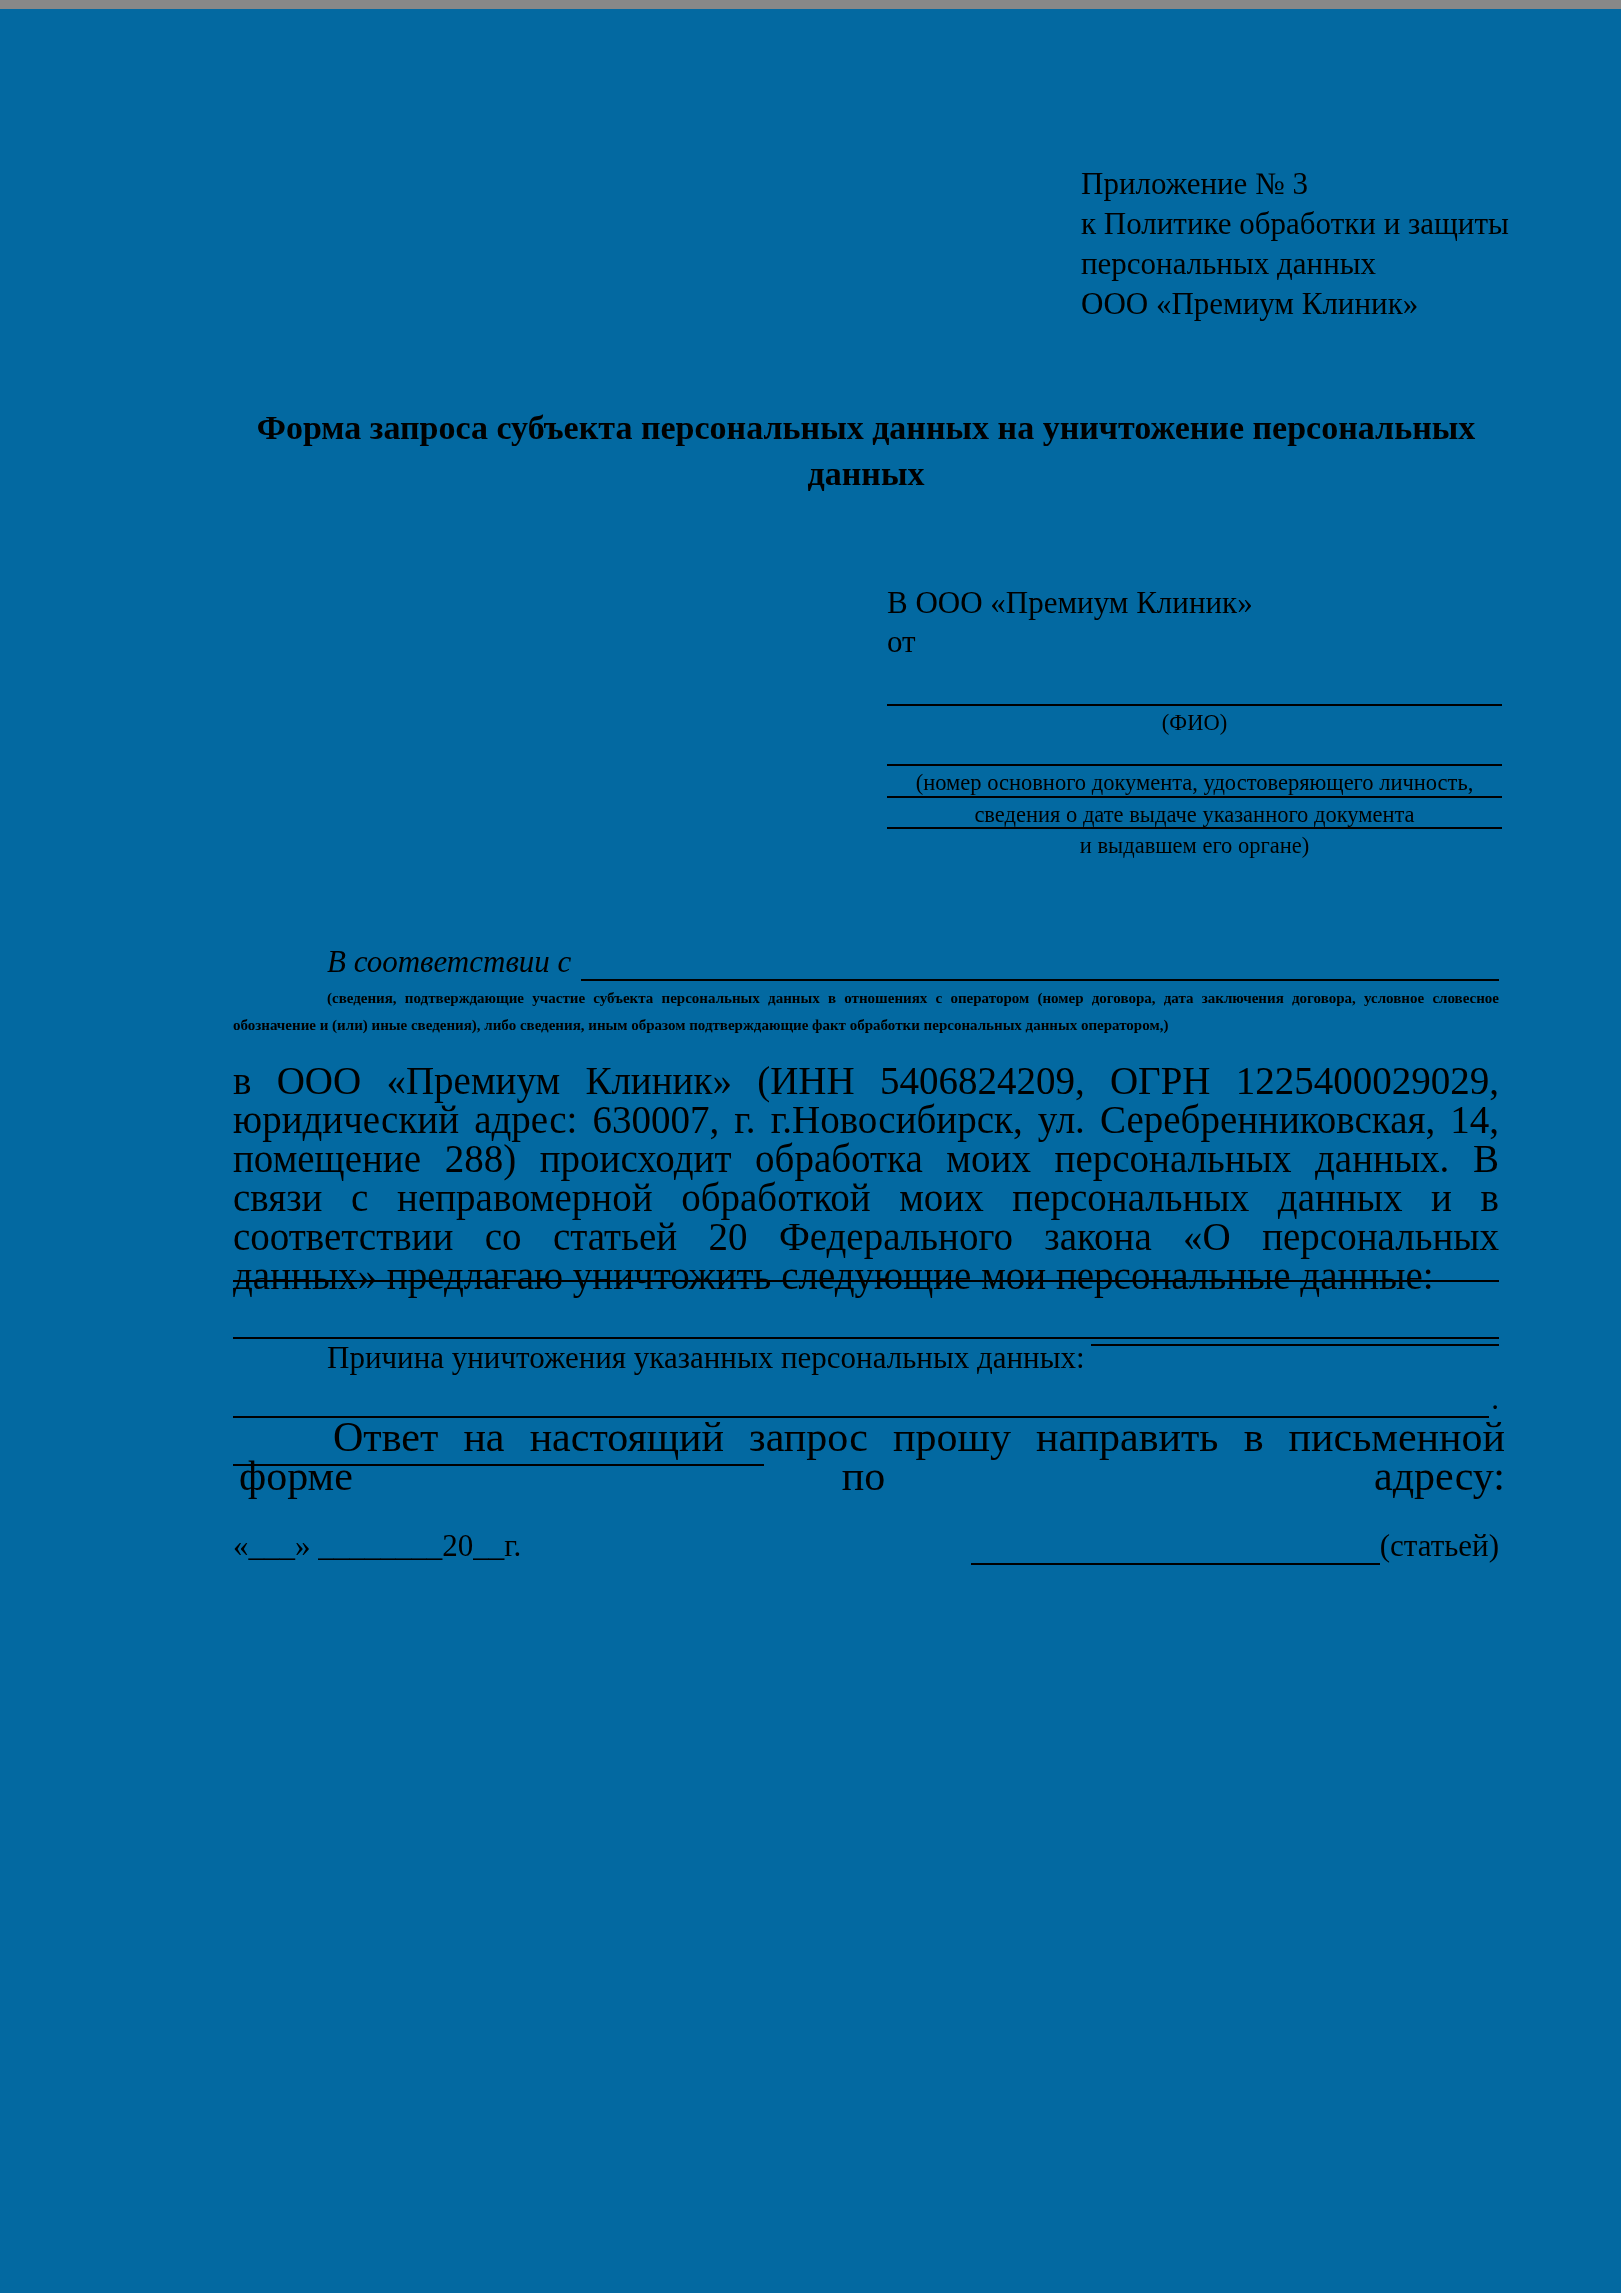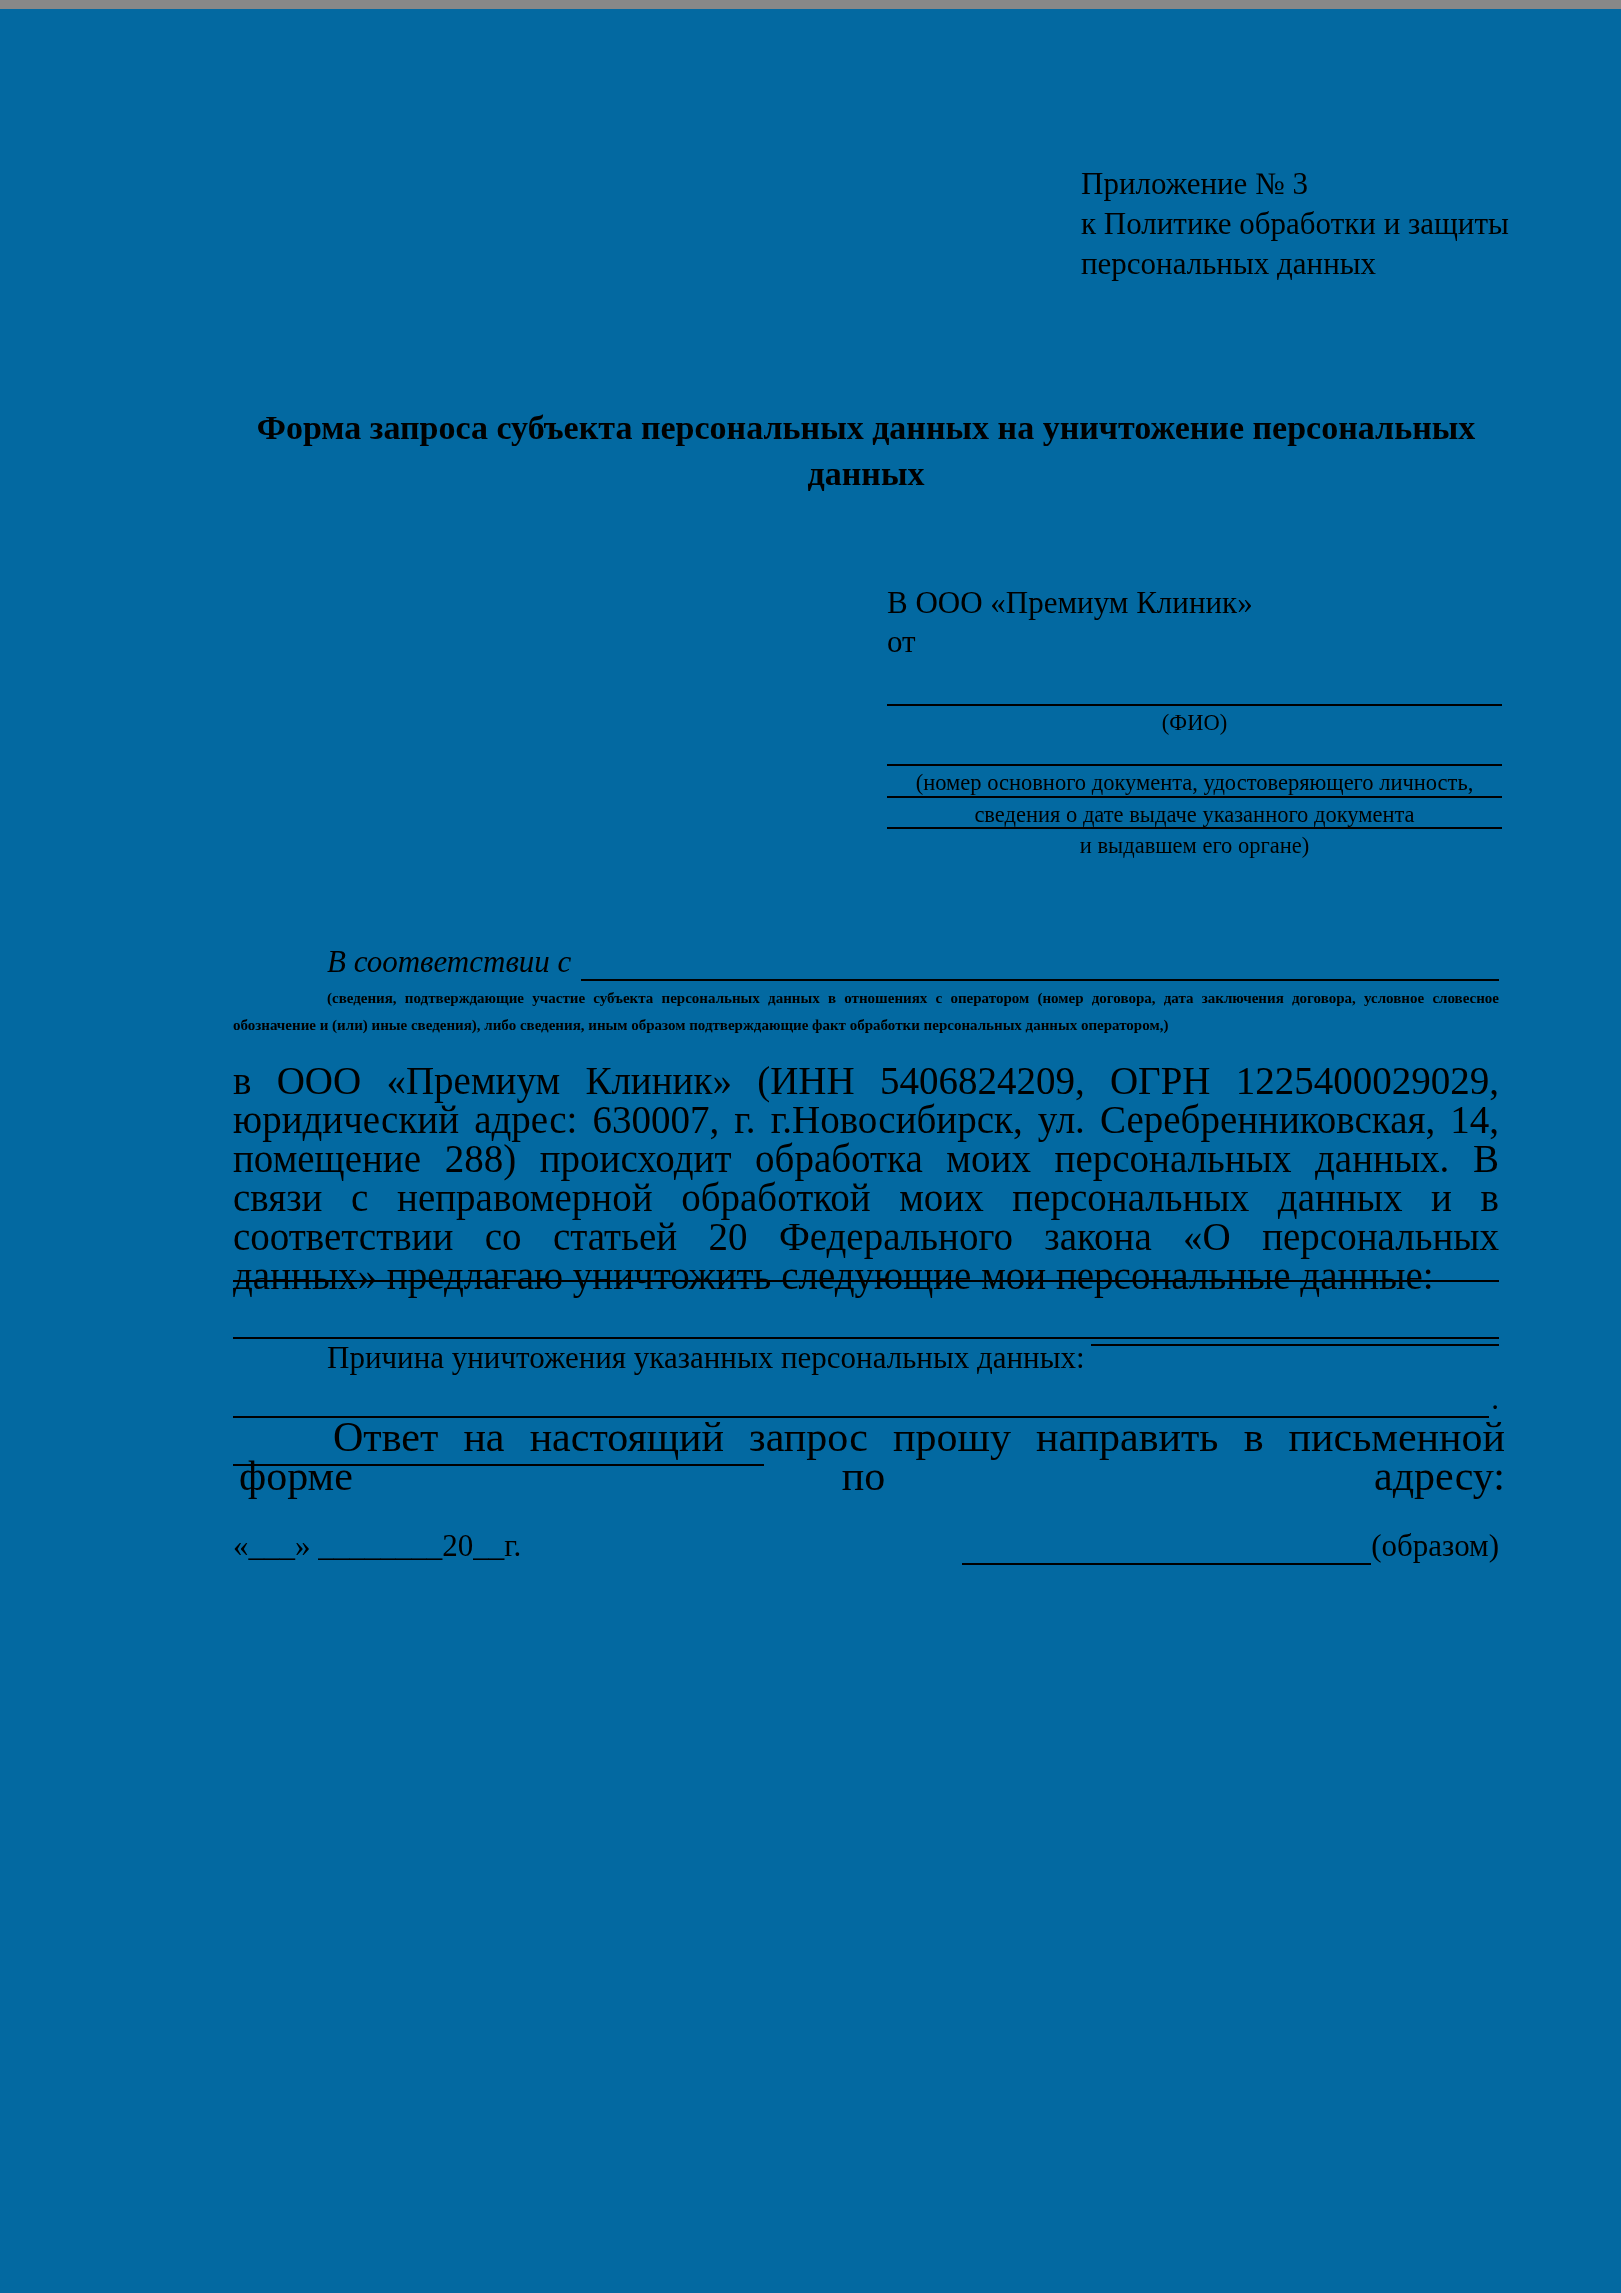--- a/index.html
+++ b/index.html
@@ -108,20 +108,21 @@
 </style>
 </head>
 <body>
 
 <div class="page">
 
   <div class="header-block">
     <div>Приложение № 3</div>
     <div>к Политике обработки и защиты</div>
     <div>персональных данных</div>
+    <div>ООО «Премиум Клиник»</div>
   </div>
 
   <div class="doc-title">Форма запроса субъекта персональных данных на уничтожение персональных данных</div>
 
   <div class="addressee">
     <div>В ООО «Премиум Клиник»</div>
     <div>от</div>
 
     <div class="field">
       <div class="blank"></div>
@@ -166,18 +167,18 @@
   <div class="response-par">Ответ на настоящий запрос прошу направить в письменной форме по адресу:</div>
 
   <div class="response-tail">
     <span class="tail-blank"></span>
   </div>
 
   <div class="date-sign-row">
     <span>«___» ________20__г.</span>
     <span class="sig-group">
       <span class="sig-blank"></span>
-      <span>(образом)</span>
+      <span>(статьей)</span>
     </span>
   </div>
 
 </div>
 
 
 </body></html>

